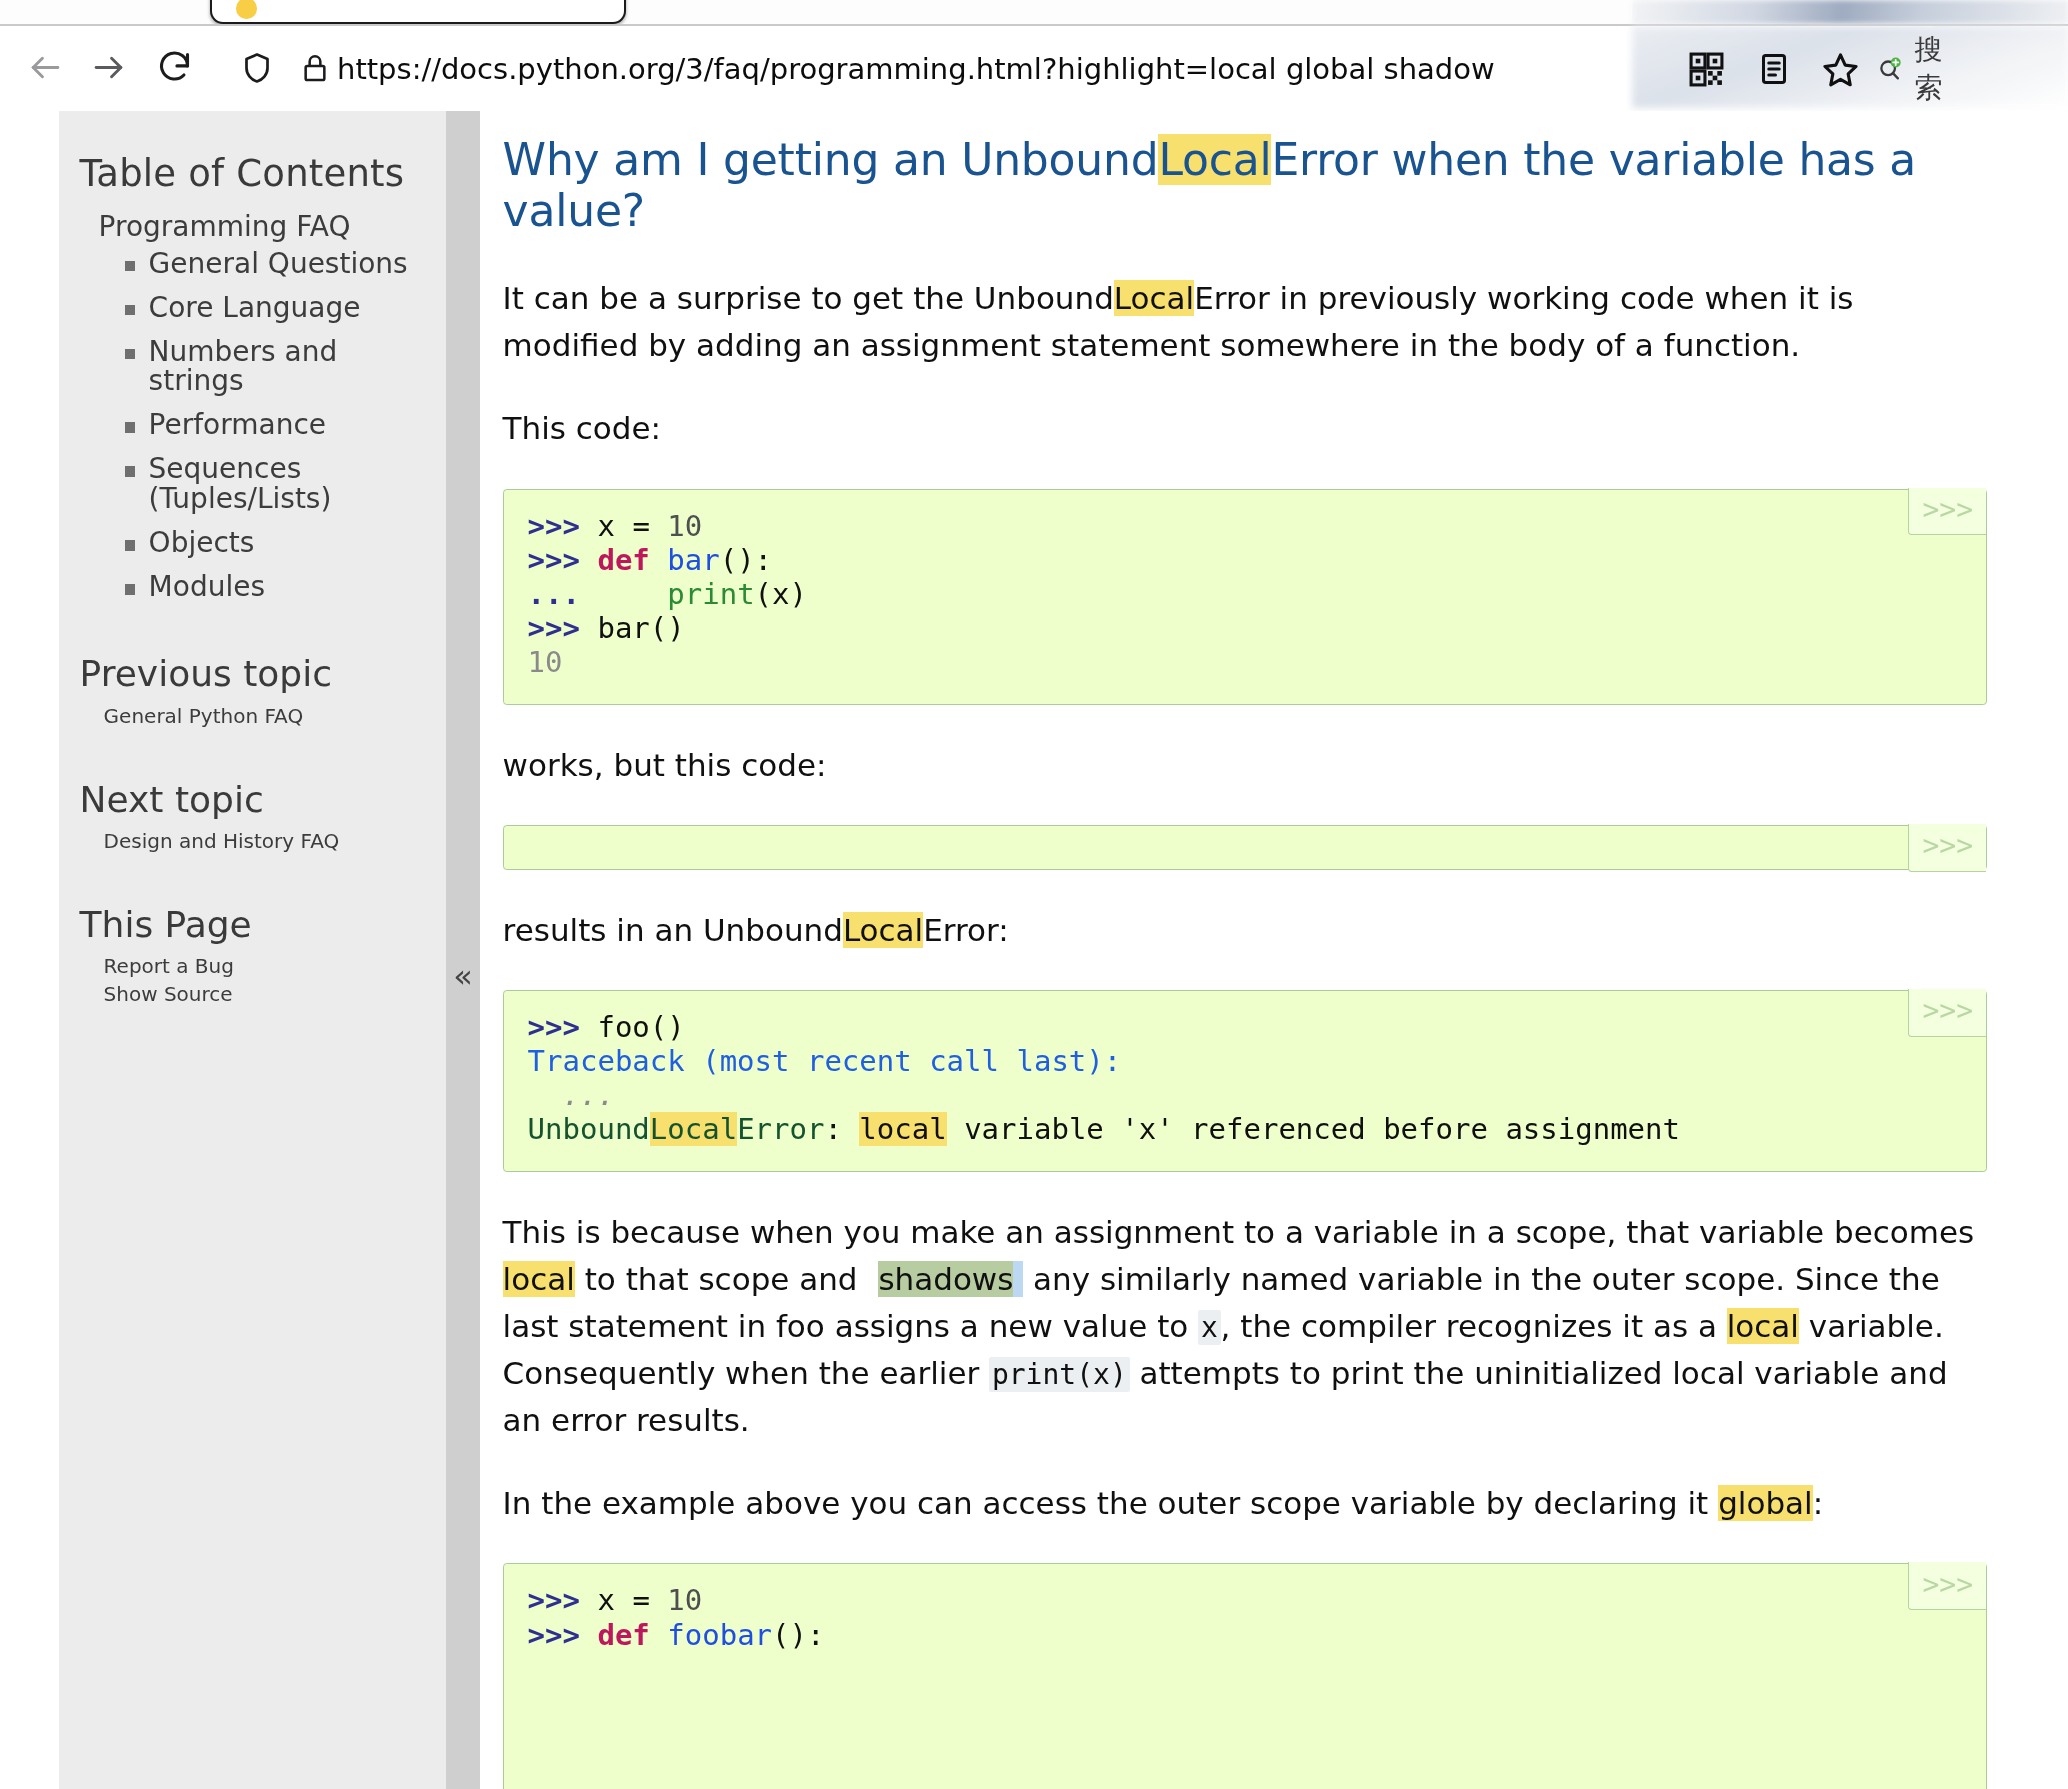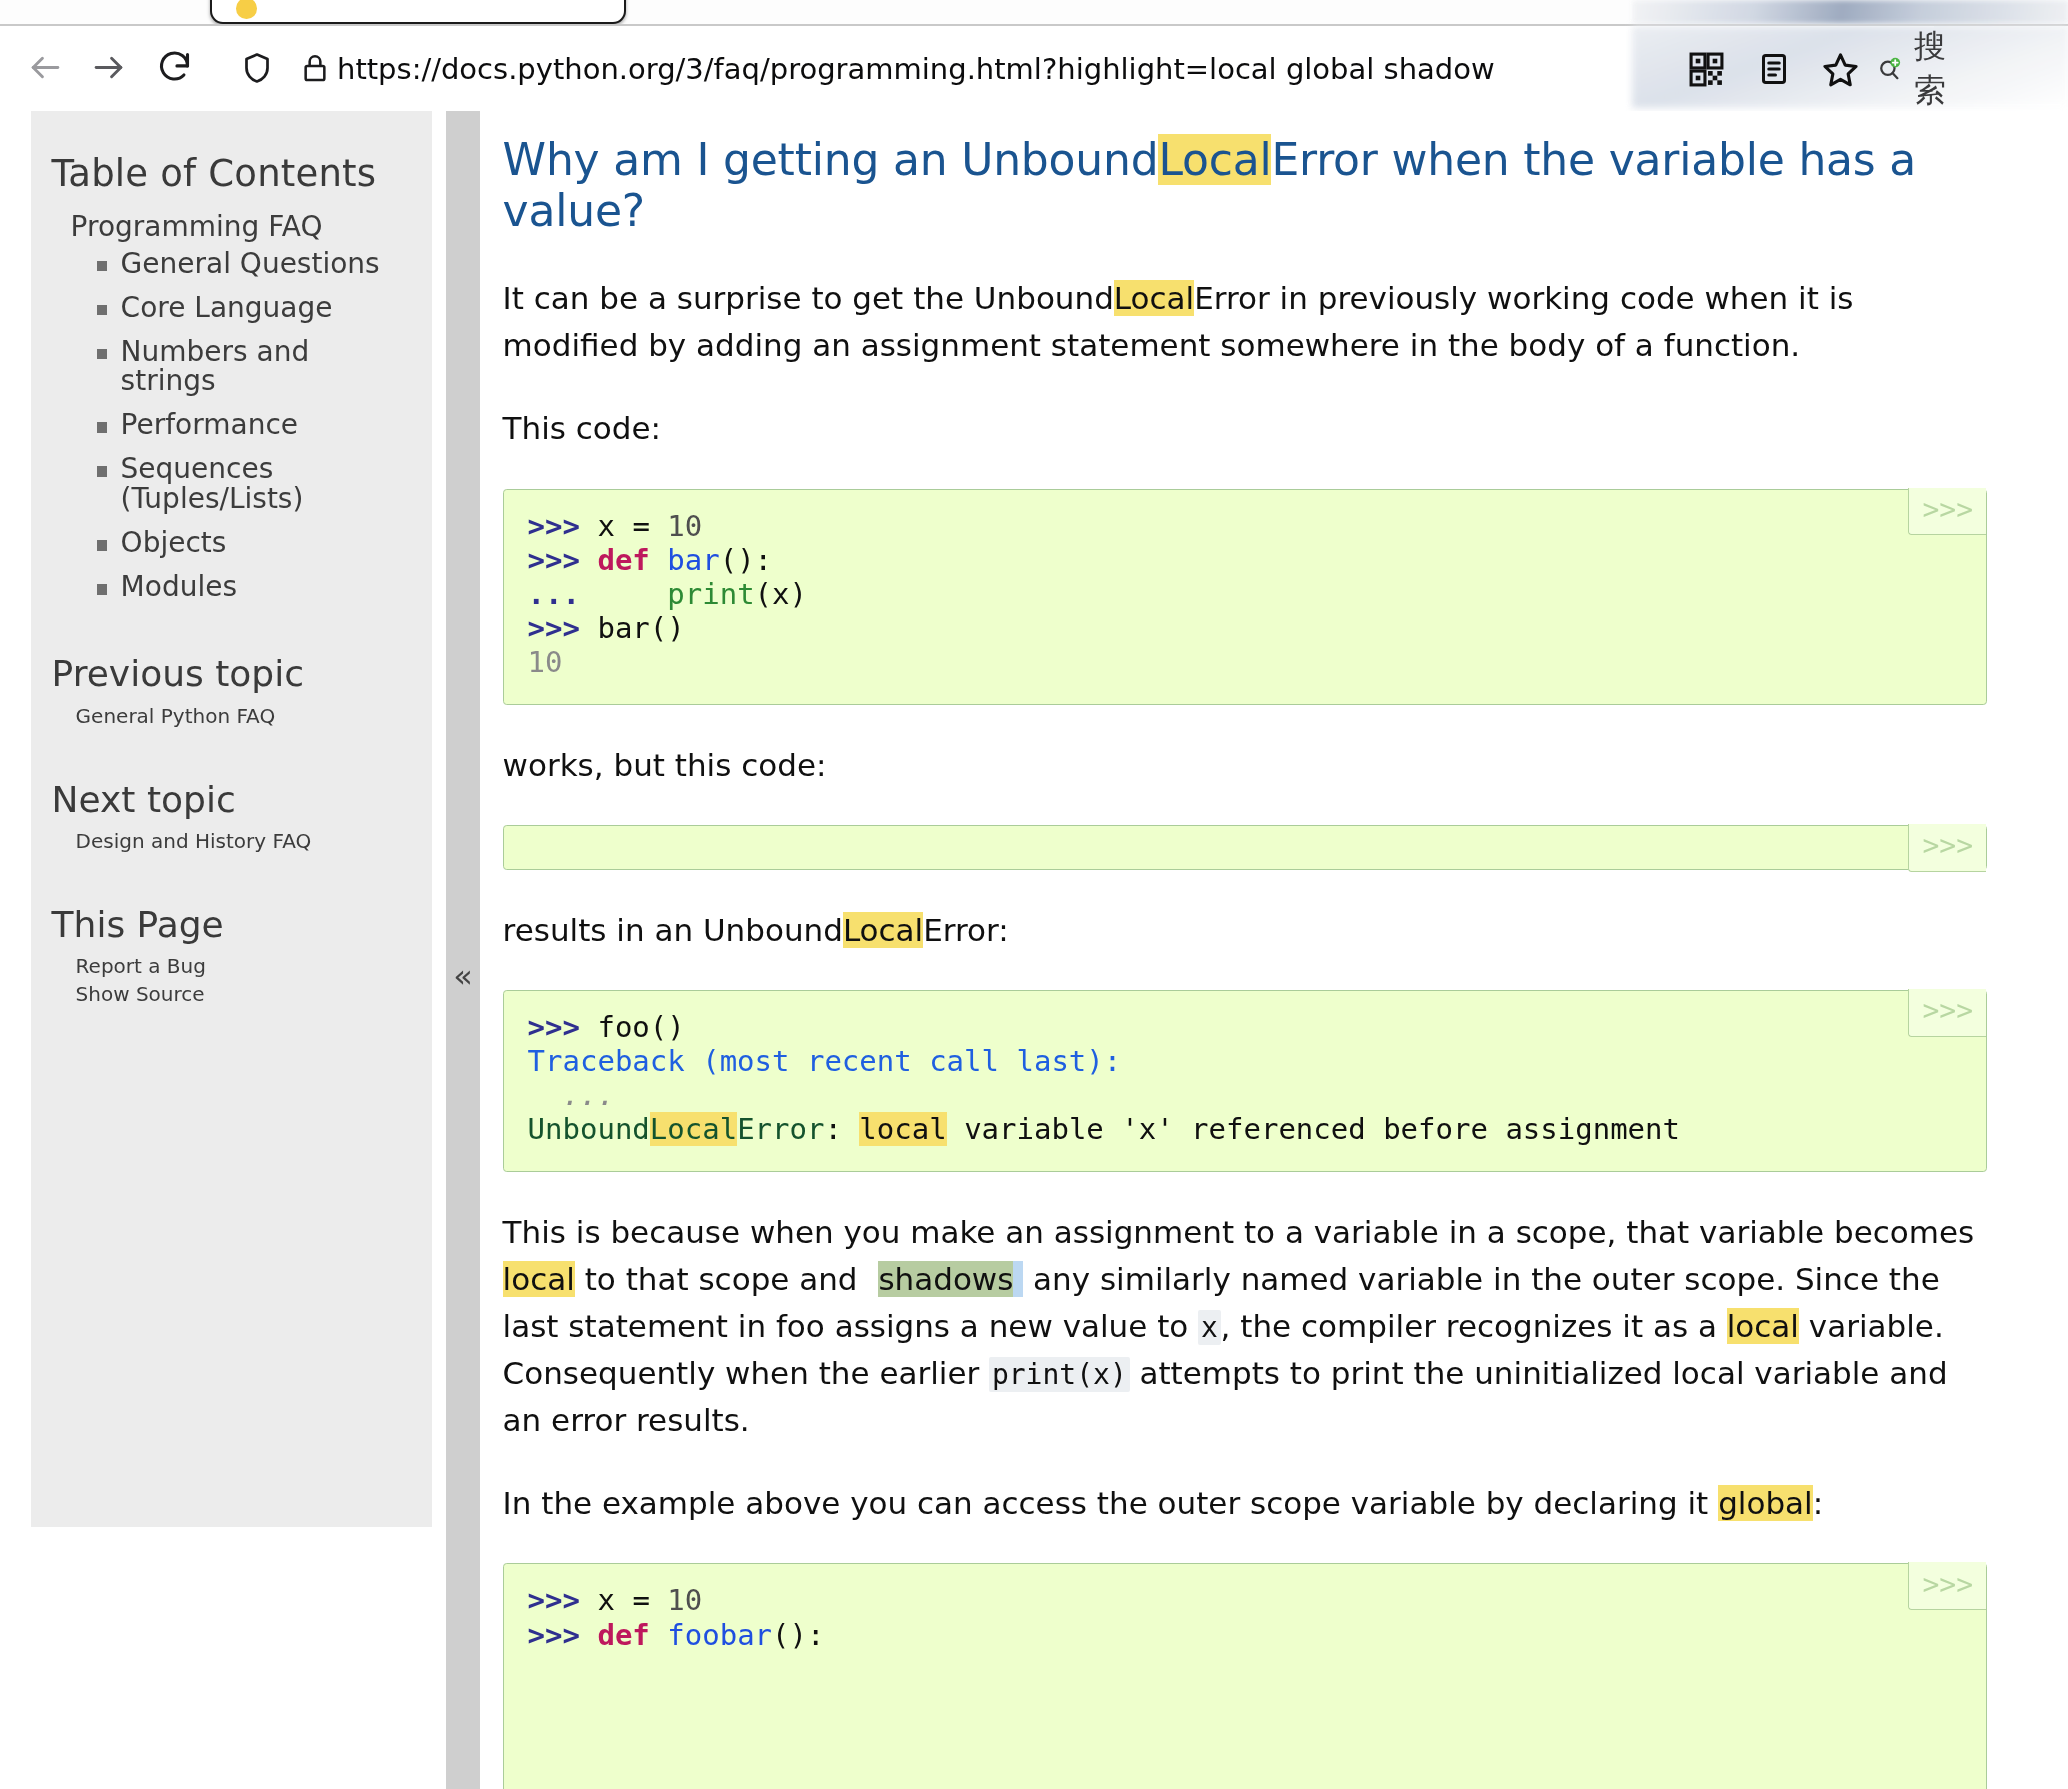--- a/index.html
+++ b/index.html
@@ -64,27 +64,27 @@
 
   #chrome-actions {
     position:absolute; left:1685px; top:17px; height:52px;
     display:flex; align-items:center; gap:24px;
   }
   .chrome-action { width:43px; height:43px; display:flex; align-items:center; justify-content:center; }
   #search-action {
     position:absolute; left:1876px; top:17px; height:52px;
     display:flex; align-items:center; gap:9.4px;
   }
-  #search-action-label { font-size:32px; color:#3a3a3c; }
+  #search-action-label { font-size:28px; color:#3a3a3c; }
 
   
   #page { position:absolute; left:0; top:111px; width:2069px; height:1679px; background:#ffffff; }
 
   #sidebar {
-    position:absolute; left:31px; top:0; width:401px; height:1416px;
+    position:absolute; left:59px; top:0; width:401px; height:1679px;
     background:#ececec;
   }
   #sidebar-left-pad { position:absolute; left:0; top:0; width:45px; height:1679px; background:#ffffff; }
   #sidebar-handle {
     position:absolute; left:446px; top:0; width:34px; height:1679px;
     background:#cfcfcf;
     display:flex; align-items:flex-start; justify-content:center;
   }
   #sidebar-handle-chevron {
     position:absolute; top:849px; font-size:32px; color:#444; line-height:1;

